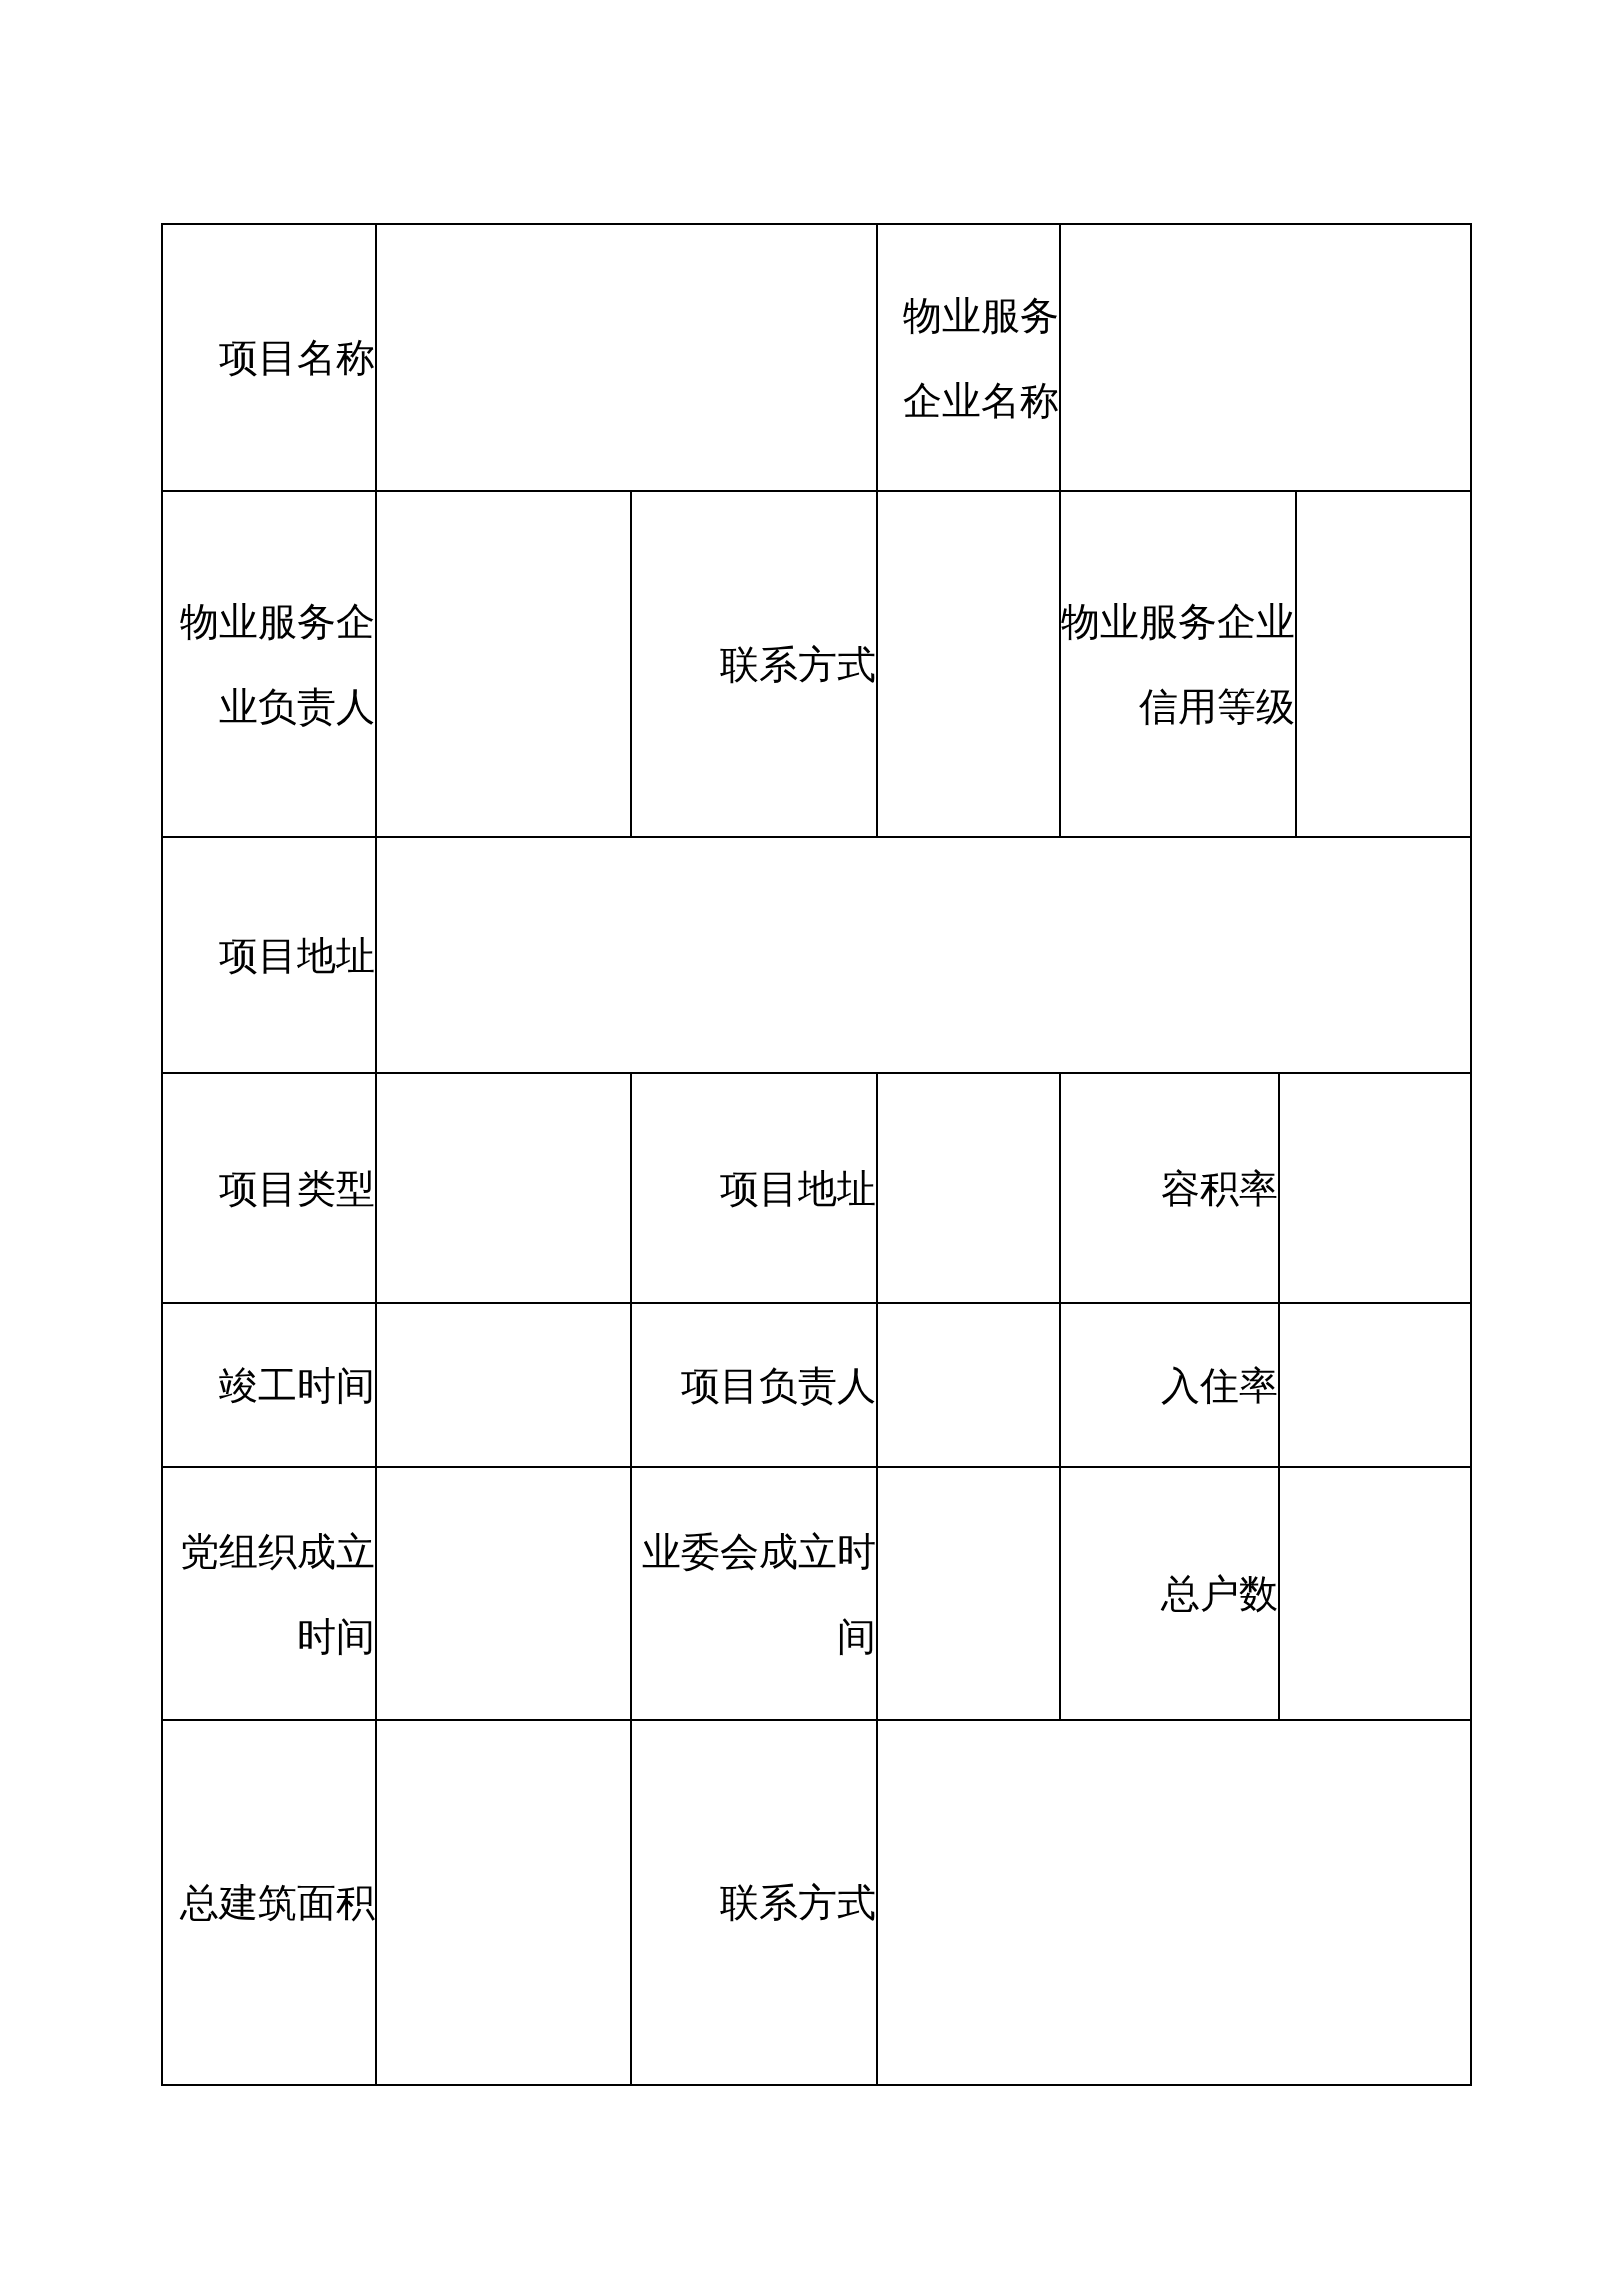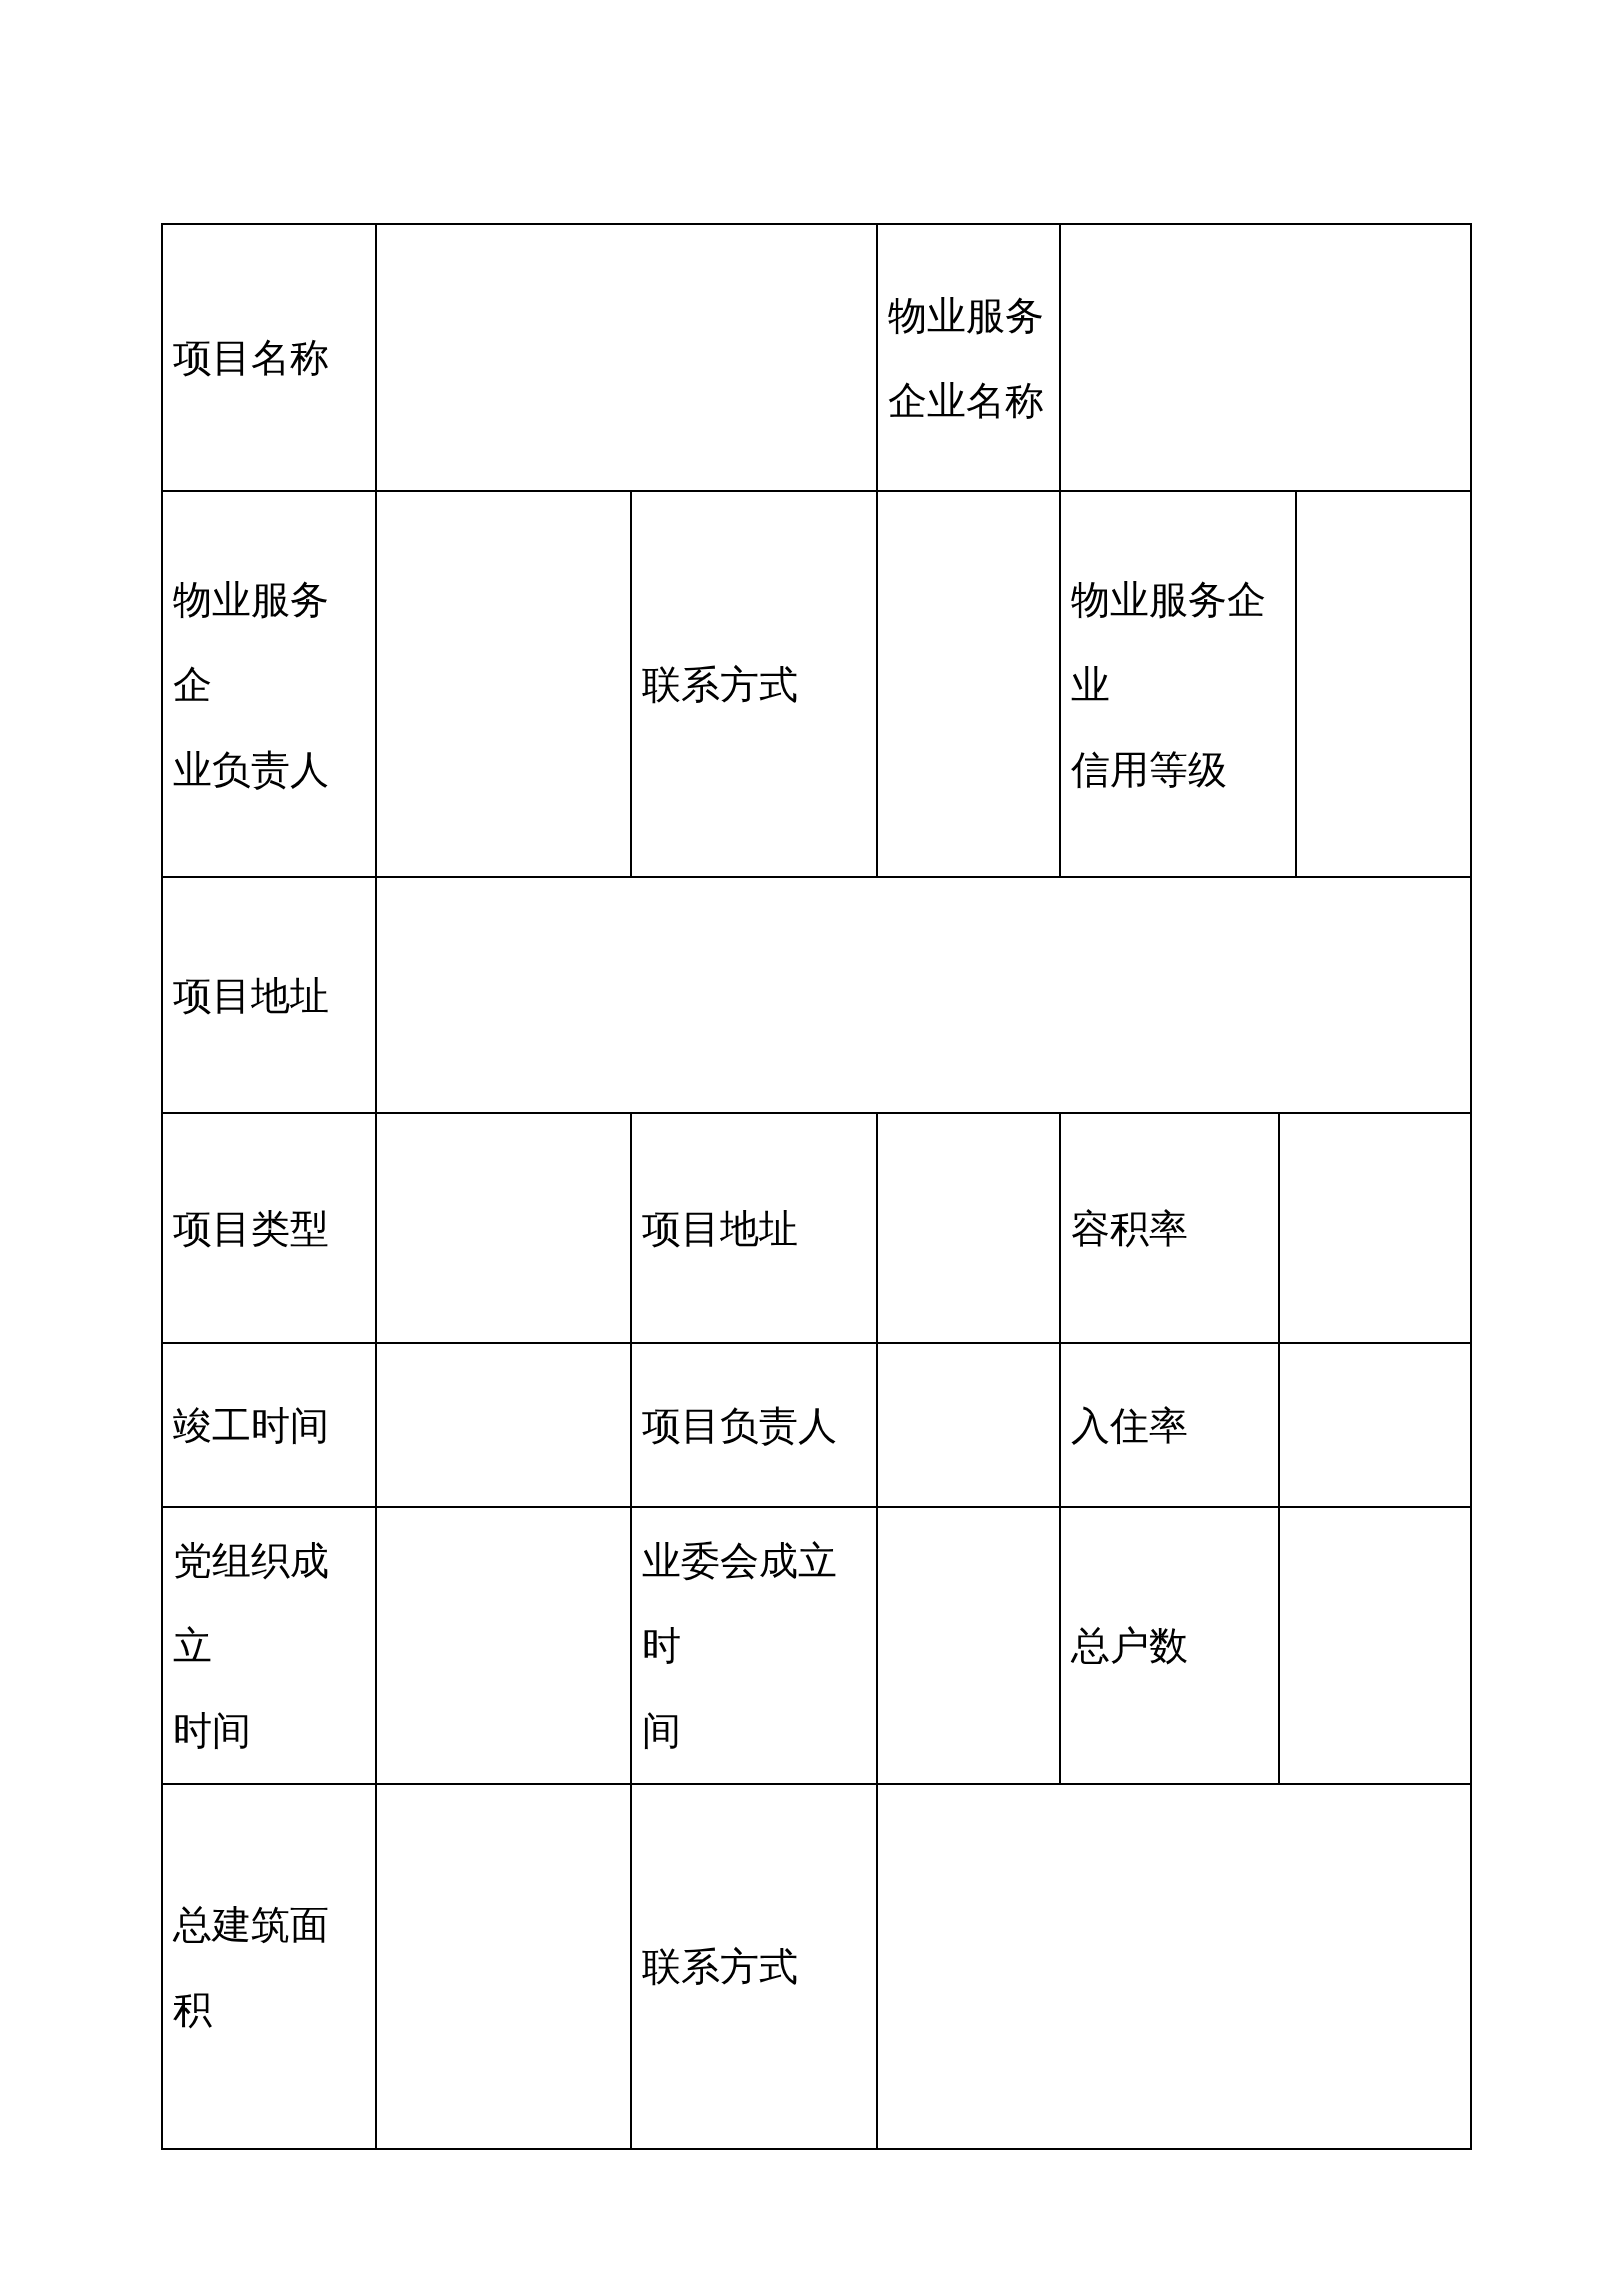--- a/index.html
+++ b/index.html
@@ -21,22 +21,22 @@
     width: 1309px;
     border-collapse: collapse;
     table-layout: fixed;
     border: 2.6px solid #000000;
   }
   table.form-table td {
     border-left: 2.6px solid #000000;
     border-right: 2.6px solid #000000;
     border-top: 2.6px solid #000000;
     border-bottom: 2.6px solid #000000;
-    padding: 10px;
-    text-align: left;
+    padding: 0;
+    text-align: right;
     vertical-align: middle;
     font-size: 39px;
     line-height: 85px;
     white-space: pre-line;
     overflow: hidden;
   }
 </style>
 </head>
 <body>
 
@@ -53,21 +53,21 @@
 
   <tbody>
       <tr style="height:267px">
     <td>项目名称</td>
     <td colspan="2"></td>
     <td>物业服务
 企业名称</td>
     <td colspan="3"></td>
   </tr>
 
-  <tr style="height:386px">
+  <tr style="height:346px">
     <td>物业服务企
 业负责人</td>
     <td></td>
     <td>联系方式</td>
     <td></td>
     <td colspan="2">物业服务企业
 信用等级</td>
     <td></td>
   </tr>
 

